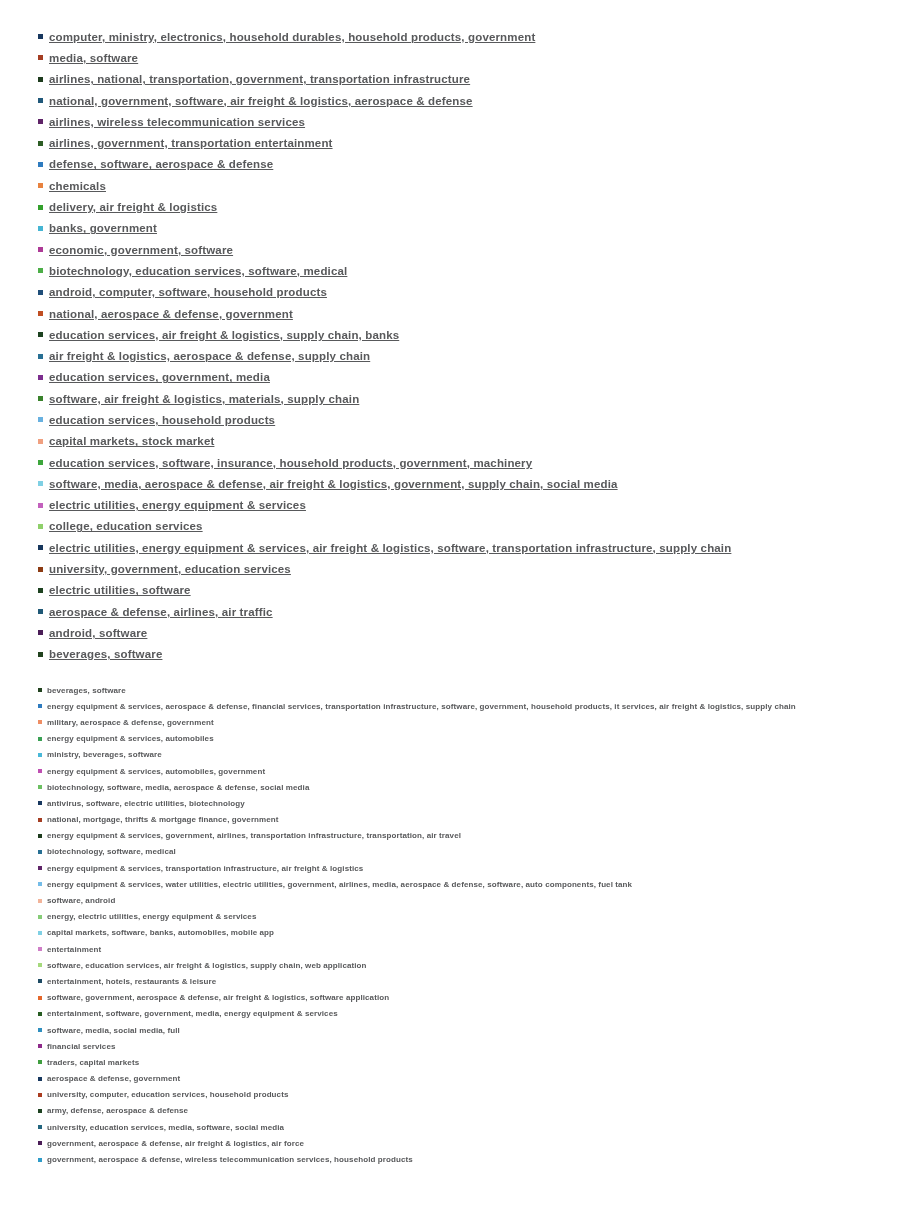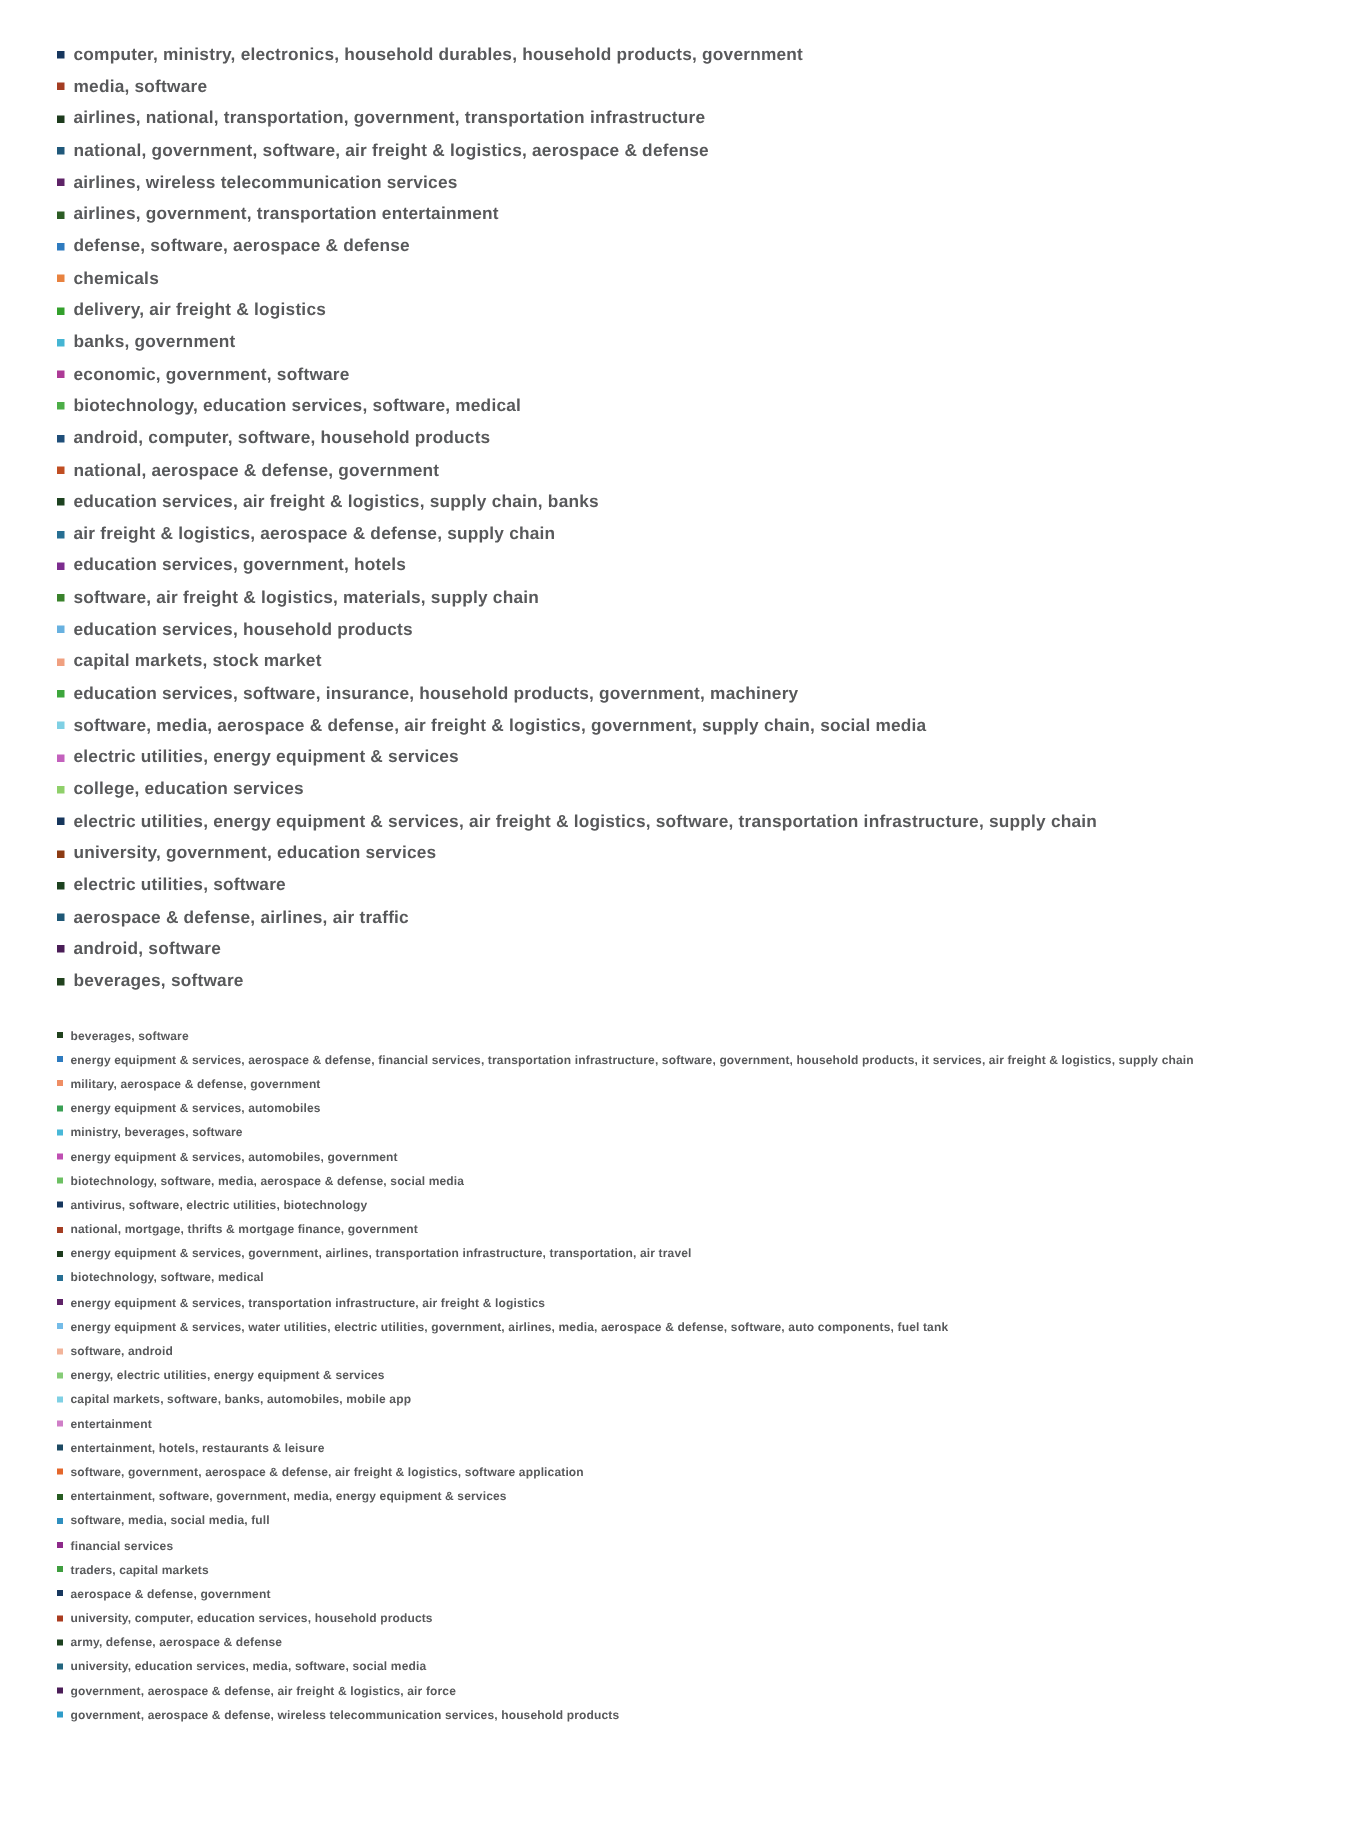--- a/index.html
+++ b/index.html
@@ -24,20 +24,21 @@
     display: flex;
     align-items: center;
     white-space: nowrap;
     color: #58595b;
     font-weight: bold;
   }
   .legend-top .row {
     height: 21.3px;
     font-size: 11.5px;
     letter-spacing: 0.15px;
+    text-decoration: underline;
   }
   .legend-bottom .row {
     height: 16.2px;
     font-size: 8px;
     letter-spacing: 0.1px;
   }
   .swatch {
     display: inline-block;
     flex: none;
     margin-right: 6px;
@@ -125,21 +126,21 @@
       <span>education services, air freight &amp; logistics, supply chain, banks</span>
     </div>
 
     <div class="row">
       <span class="swatch" style="background-color: rgb(39, 111, 147);"></span>
       <span>air freight &amp; logistics, aerospace &amp; defense, supply chain</span>
     </div>
 
     <div class="row">
       <span class="swatch" style="background-color: rgb(124, 45, 142);"></span>
-      <span>education services, government, hotels</span>
+      <span>education services, government, media</span>
     </div>
 
     <div class="row">
       <span class="swatch" style="background-color: rgb(57, 130, 43);"></span>
       <span>software, air freight &amp; logistics, materials, supply chain</span>
     </div>
 
     <div class="row">
       <span class="swatch" style="background-color: rgb(104, 177, 224);"></span>
       <span>education services, household products</span>
@@ -282,20 +283,24 @@
     <div class="row">
       <span class="swatch" style="background-color: rgb(127, 208, 228);"></span>
       <span>capital markets, software, banks, automobiles, mobile app</span>
     </div>
 
     <div class="row">
       <span class="swatch" style="background-color: rgb(207, 126, 199);"></span>
       <span>entertainment</span>
     </div>
 
+    <div class="row">
+      <span class="swatch" style="background-color: rgb(165, 217, 124);"></span>
+      <span>software, education services, air freight &amp; logistics, supply chain, web application</span>
+    </div>
 
     <div class="row">
       <span class="swatch" style="background-color: rgb(29, 74, 99);"></span>
       <span>entertainment, hotels, restaurants &amp; leisure</span>
     </div>
 
     <div class="row">
       <span class="swatch" style="background-color: rgb(228, 103, 43);"></span>
       <span>software, government, aerospace &amp; defense, air freight &amp; logistics, software application</span>
     </div>

